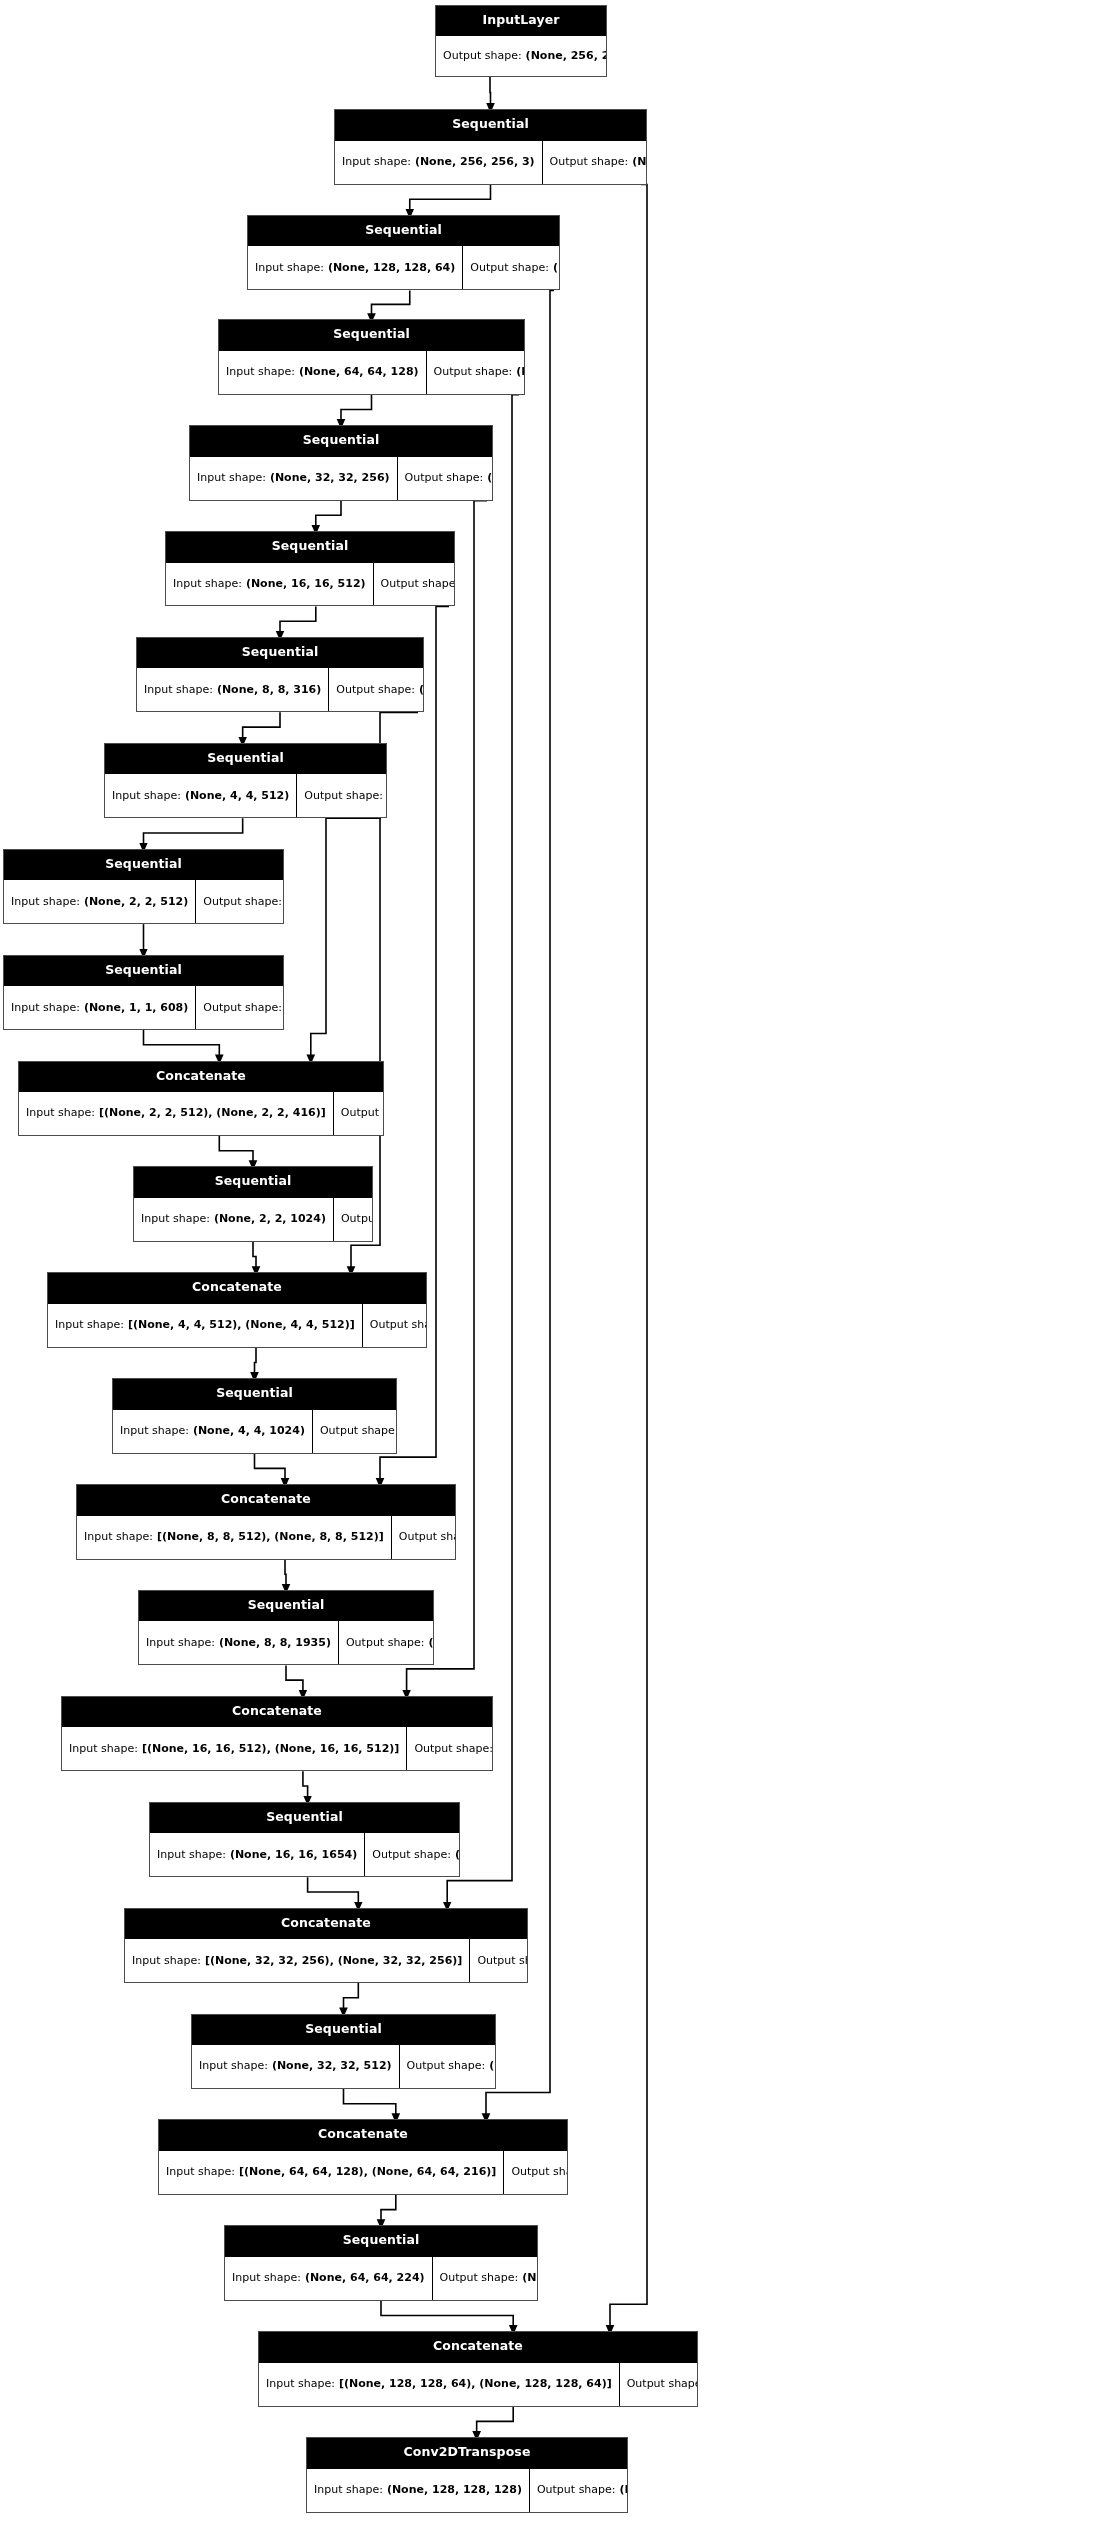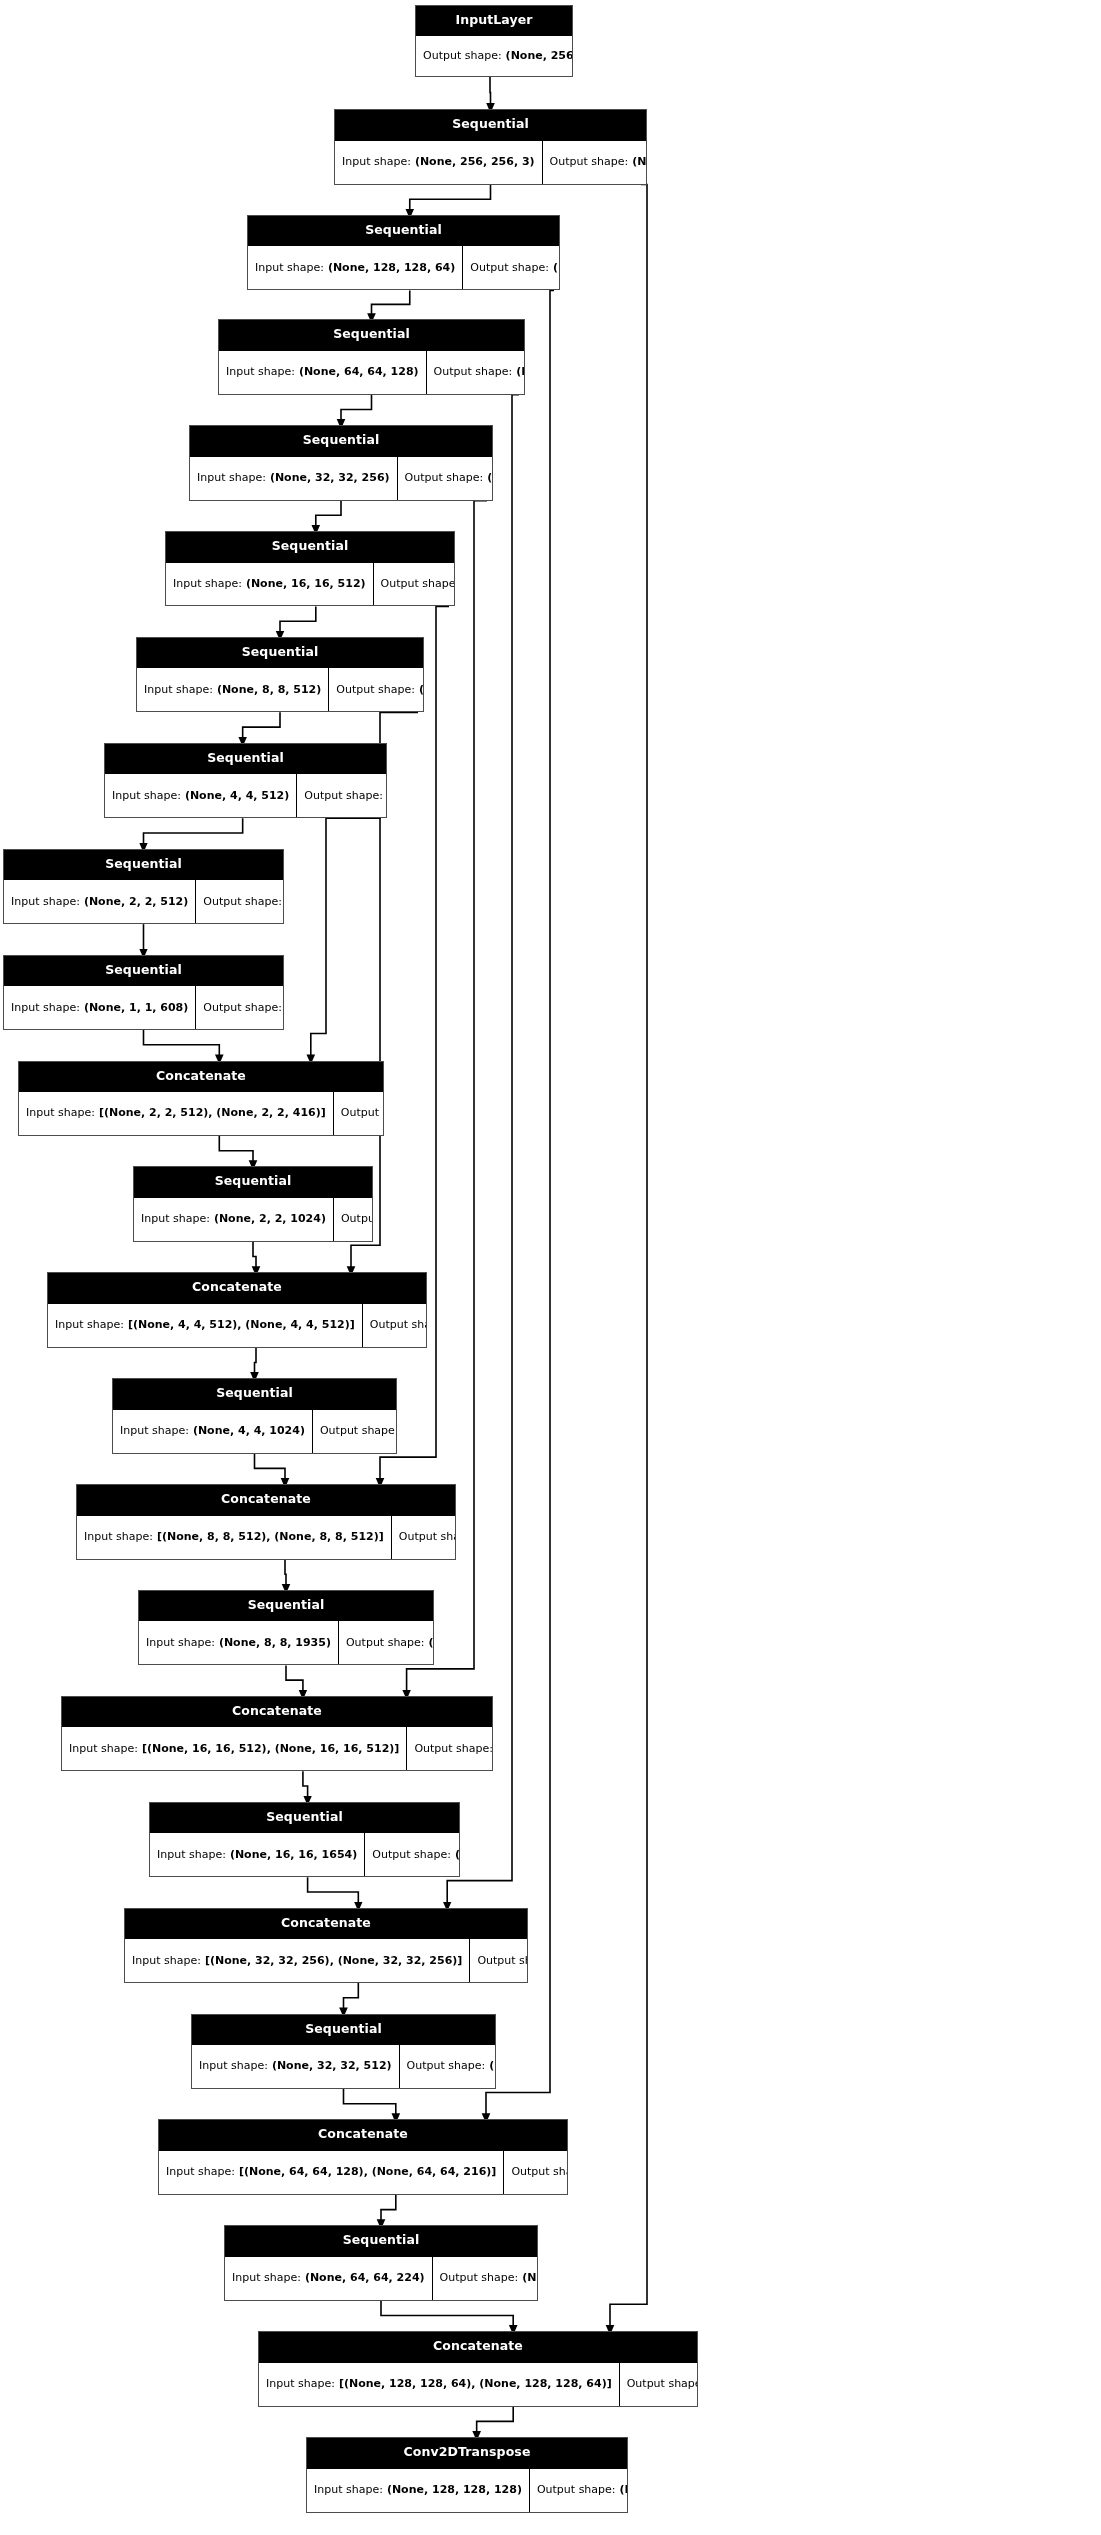--- a/index.html
+++ b/index.html
@@ -90,21 +90,21 @@
         <path d="M381,818.2594936708861 L326,818.2594936708861 L326,1033.5284810126582 L310.8,1033.5284810126582 L310.8,1059.5284810126582" fill="none" stroke="#000000" stroke-width="1.6" marker-end="url(#arrow)"></path>
         <path d="M418,712.367088607595 L380,712.367088607595 L380,1245.3132911392404 L351,1245.3132911392404 L351,1271.3132911392404" fill="none" stroke="#000000" stroke-width="1.6" marker-end="url(#arrow)"></path>
         <path d="M449,606.4746835443038 L436,606.4746835443038 L436,1457.0981012658226 L380,1457.0981012658226 L380,1483.0981012658226" fill="none" stroke="#000000" stroke-width="1.6" marker-end="url(#arrow)"></path>
         <path d="M487,500.5822784810126 L474,500.5822784810126 L474,1668.882911392405 L406.6,1668.882911392405 L406.6,1694.882911392405" fill="none" stroke="#000000" stroke-width="1.6" marker-end="url(#arrow)"></path>
         <path d="M519,394.6898734177215 L512,394.6898734177215 L512,1880.6677215189873 L447.20000000000005,1880.6677215189873 L447.20000000000005,1906.6677215189873" fill="none" stroke="#000000" stroke-width="1.6" marker-end="url(#arrow)"></path>
         <path d="M554,290.40189873417717 L550,290.40189873417717 L550,2092.4525316455693 L486,2092.4525316455693 L486,2118.4525316455693" fill="none" stroke="#000000" stroke-width="1.6" marker-end="url(#arrow)"></path>
         <path d="M641,184.50949367088606 L647,184.50949367088606 L647,2304.237341772152 L610,2304.237341772152 L610,2330.237341772152" fill="none" stroke="#000000" stroke-width="1.6" marker-end="url(#arrow)"></path>
       </g>
   </svg>
   <div id="nodes">
-      <div class="node" style="left: 415px; top: 4.81329px; width: 158px; height: 72.1994px;">
+      <div class="node" style="left: 435px; top: 4.81329px; width: 172px; height: 72.1994px;">
         <div class="node-title">InputLayer</div>
         <div class="node-body">
           <div class="cell out" style="flex: 1 1 auto;">
             <span class="lbl">Output shape:</span>
             <span class="val">(None, 256, 256, 3)</span>
           </div>
         </div>
       </div>
       <div class="node" style="left: 334px; top: 109.101px; width: 313px; height: 75.4082px;">
         <div class="node-title">Sequential</div>
@@ -168,21 +168,21 @@
           <div class="cell out" style="flex: 1 1 auto;">
             <span class="lbl">Output shape:</span>
           </div>
         </div>
       </div>
       <div class="node" style="left: 136px; top: 636.959px; width: 288px; height: 75.4082px;">
         <div class="node-title">Sequential</div>
         <div class="node-body">
           <div class="cell in" style="flex: 0 0 50%;">
             <span class="lbl">Input shape:</span>
-            <span class="val">(None, 8, 8, 512)</span>
+            <span class="val">(None, 8, 8, 316)</span>
           </div>
           <div class="cell out" style="flex: 1 1 auto;">
             <span class="lbl">Output shape:</span>
             <span class="val">(None, 4, 4, 512)</span>
           </div>
         </div>
       </div>
       <div class="node" style="left: 104px; top: 742.851px; width: 283px; height: 75.4082px;">
         <div class="node-title">Sequential</div>
         <div class="node-body">

